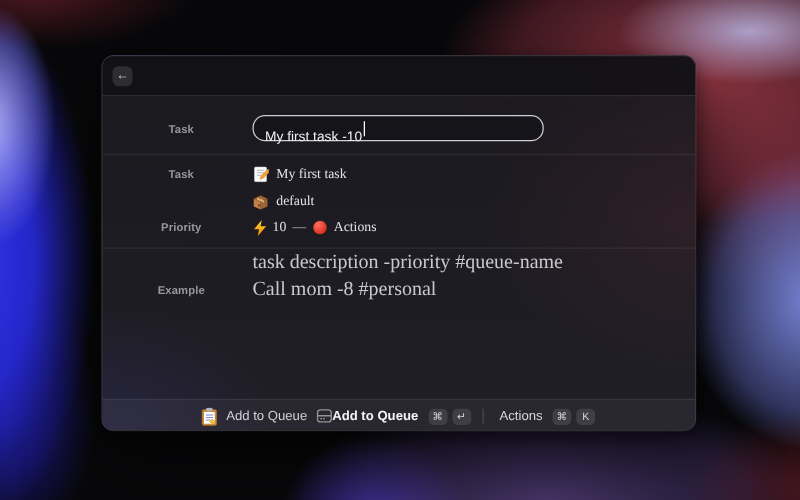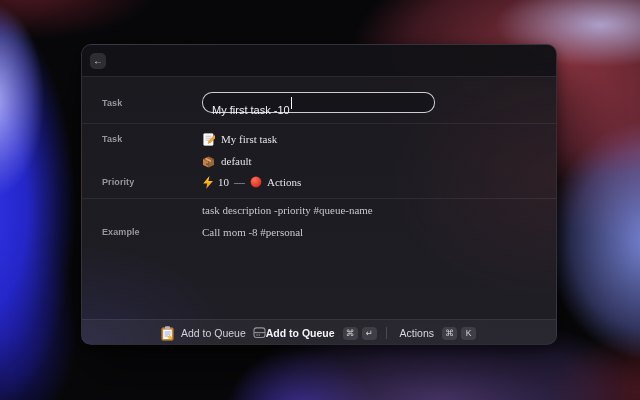--- a/index.html
+++ b/index.html
@@ -34,25 +34,25 @@
     overflow:hidden;
   }
   .hdr { position:absolute; left:0; top:0; width:100%; height:31px;
          background:rgba(8,8,10,0.45); }
   .back-btn { position:absolute; left:8px; top:8px; width:16px; height:16px;
          border-radius:5px; background:rgba(255,255,255,0.12);
          display:flex; align-items:center; justify-content:center;
          color:#d9d8de; font-size:10px; line-height:1; cursor:default; }
   .divider { position:absolute; left:0; width:100%; height:1px;
          background:rgba(255,255,255,0.075); }
-  .lbl { position:absolute; left:0; width:106px; text-align:left;
+  .lbl { position:absolute; left:0; width:106px; text-align:center;
          color:#97969d; font-size:9px; font-weight:bold; letter-spacing:0.1px;padding-left:20px; }
   .val-row { position:absolute; left:120px; display:flex; align-items:center;font-family:Liberation Serif, serif; }
   .meta-text { color:#e3e2e6; font-size:11px; }
-  .help-text { color:#c9c8ce; font-size:11px; }
+  .help-text { color:#c9c8ce; font-size:16px; }
   .task-input { position:absolute; left:120px; top:47px; width:233px; height:21px;
          border:1px solid rgba(222,221,228,0.92); border-radius:10px;
          background:rgba(8,8,12,0.30); display:flex; align-items:center;
          padding:0 9px; }
   .task-input .txt { color:#f0eff3; font-size:11px; white-space:pre;margin-top:14px; }
   .caret { display:inline-block; width:1px; height:12px; background:#ffffff; margin-left:1px; }
   .ico { display:inline-block; line-height:0; }
   .gap6 { margin-right:6px; } .gap5 { margin-right:5px; } .gap4 { margin-right:4px; }
   .dash { color:#b9b8bf; font-size:11px; }
   .footer { position:absolute; left:0; top:274px; width:100%; height:27px;

